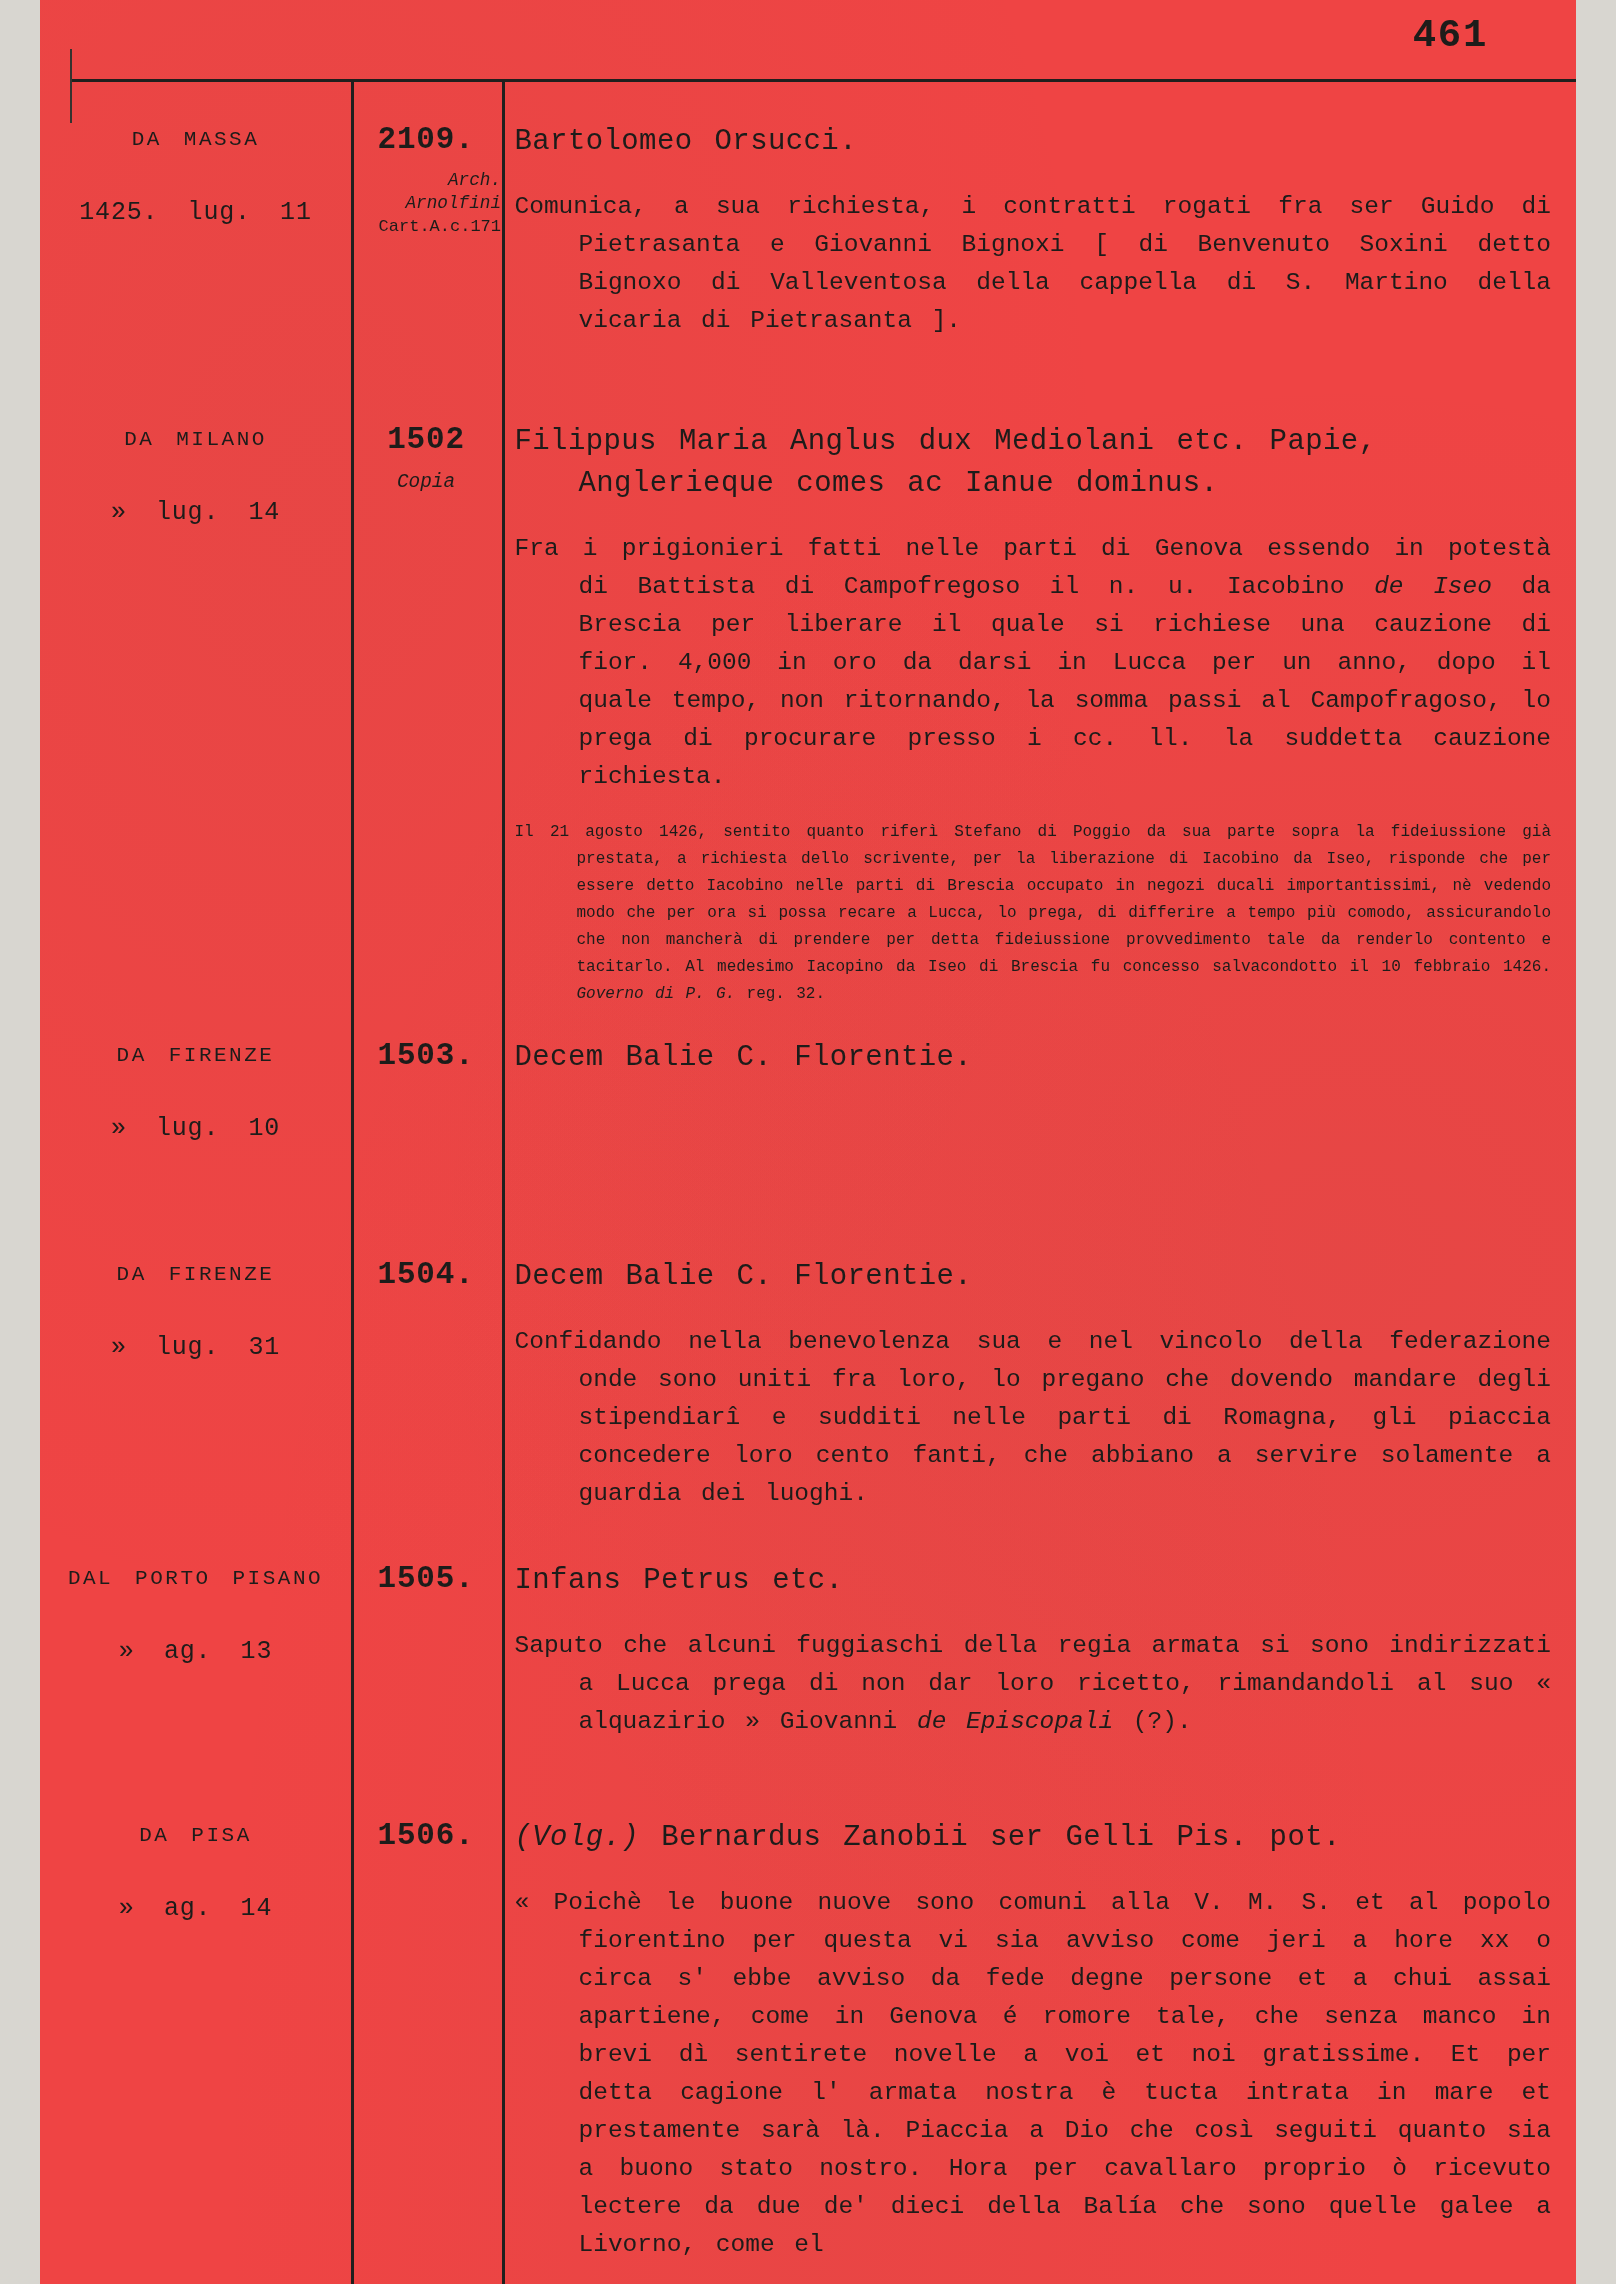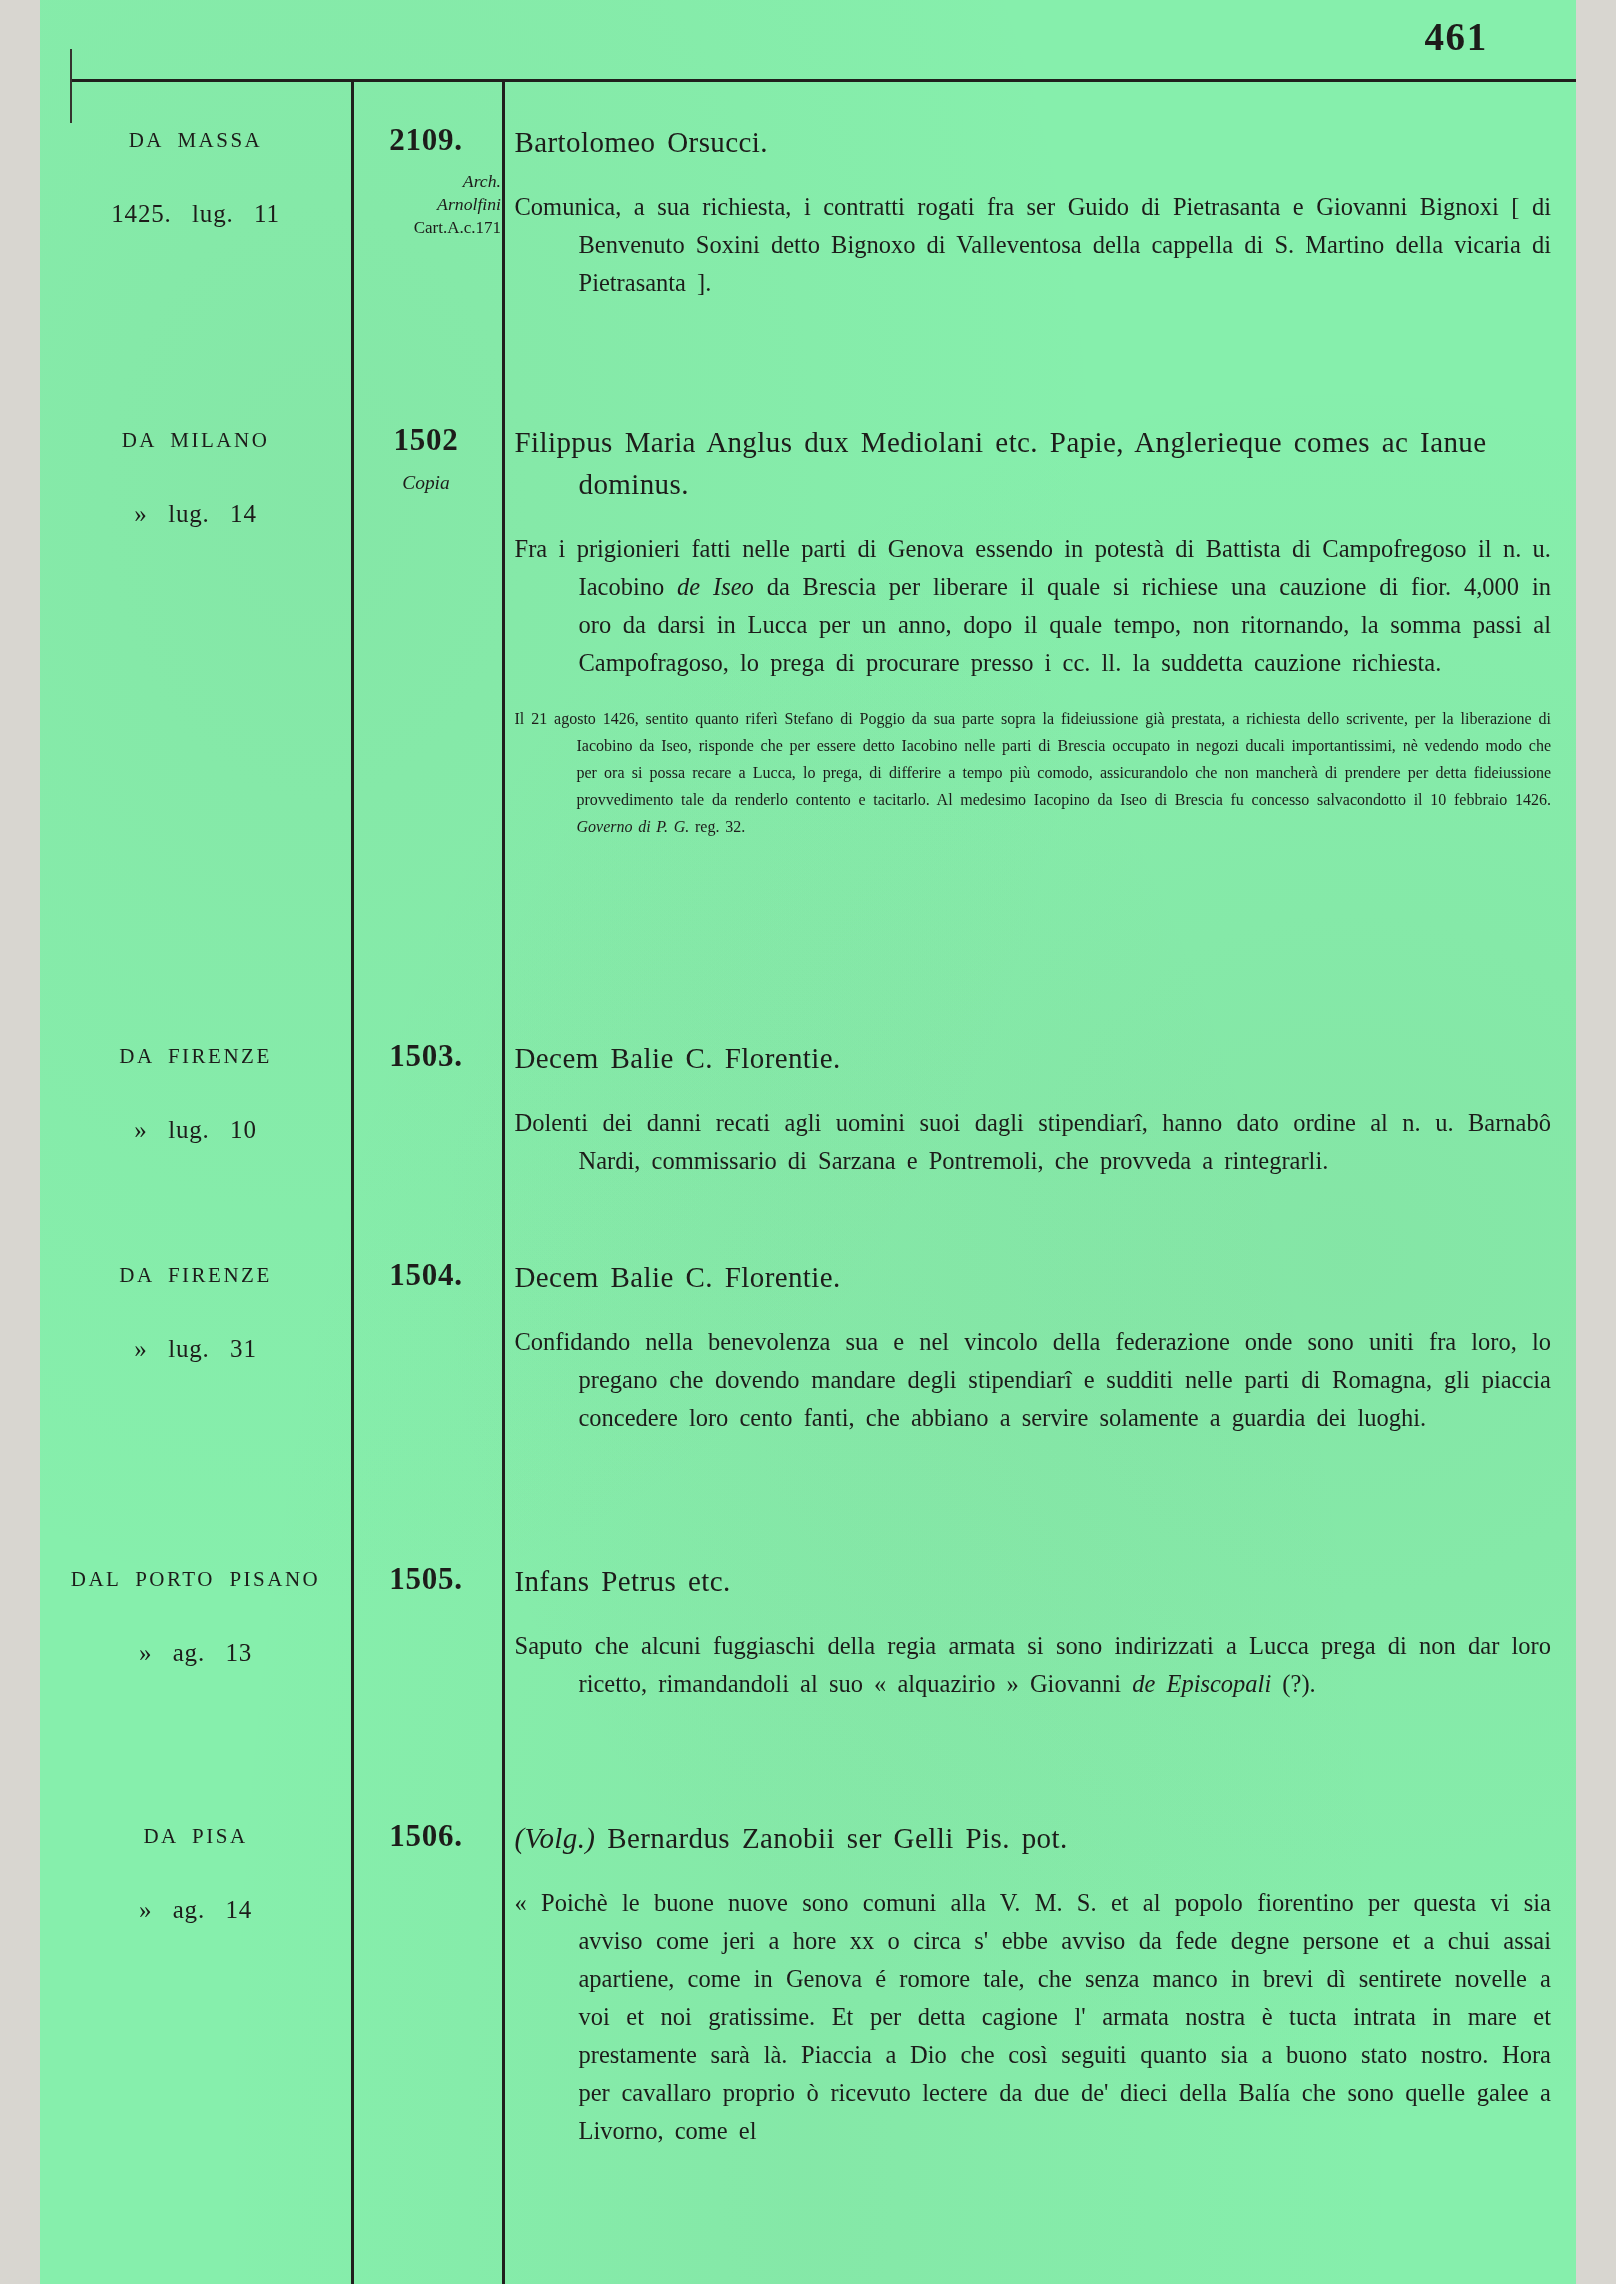--- a/index.html
+++ b/index.html
@@ -2,22 +2,22 @@
 <html style="font-size:13.5px"><head>
 <meta charset="utf-8">
 <style>
   * { margin: 0; padding: 0; box-sizing: border-box; }
   html, body { background: #d8d6d0; }
   .page {
     position: relative;
     width: 1536px;
     height: 2284px;
     margin: 0 auto;
-    background: #86efac;
-    font-family: Liberation Serif, serif;
+    background: #ef4444;
+    font-family: Liberation Mono, monospace;
     color: #1d1c1a;
     overflow: hidden;
   }
   .page::before {
     content: "";
     position: absolute; inset: 0;
     background:
       radial-gradient(ellipse at 18% 22%, rgba(110,100,80,0.06), transparent 45%),
       radial-gradient(ellipse at 85% 55%, rgba(110,100,80,0.07), transparent 50%),
       radial-gradient(ellipse at 50% 95%, rgba(110,100,80,0.05), transparent 55%);
@@ -164,21 +164,20 @@
     <div class="entry" style="min-height:219px">
       <div class="cell-date">
         <div class="place">DA FIRENZE</div>
         <div class="date">» lug. 10</div>
       </div>
       <div class="cell-num">
         <div class="num">1503.</div>
       </div>
       <div class="cell-text">
         <div class="title hang">Decem Balie C. Florentie.</div>
-        <p class="body hang">Dolenti dei danni recati agli uomini suoi dagli stipendiarî, hanno dato ordine al n. u. Barnabô Nardi, commissario di Sarzana e Pontremoli, che provveda a rintegrarli.</p>
       </div>
     </div>
 
     <div class="entry" style="min-height:304px">
       <div class="cell-date">
         <div class="place">DA FIRENZE</div>
         <div class="date">» lug. 31</div>
       </div>
       <div class="cell-num">
         <div class="num">1504.</div>

